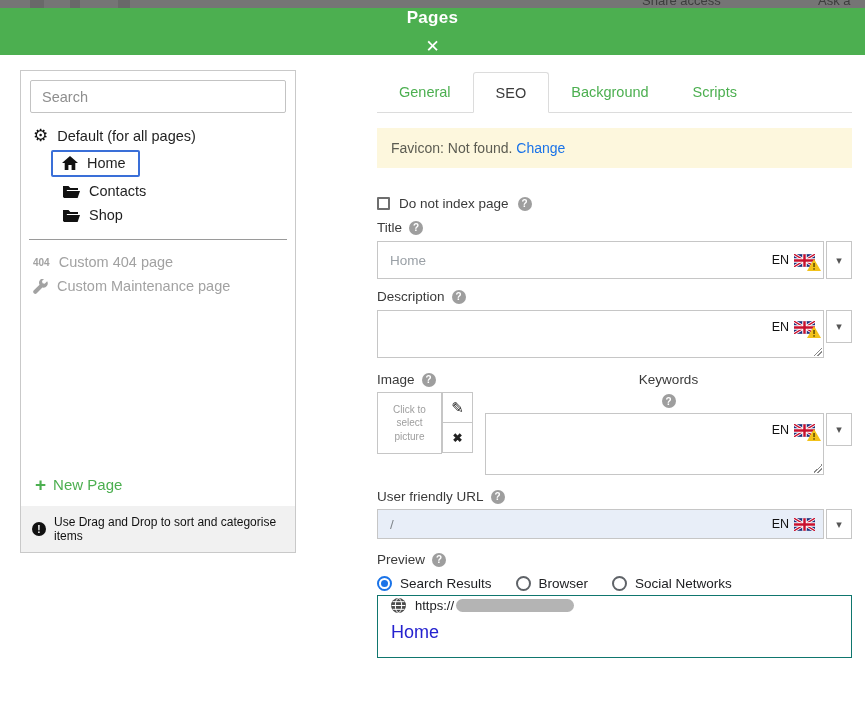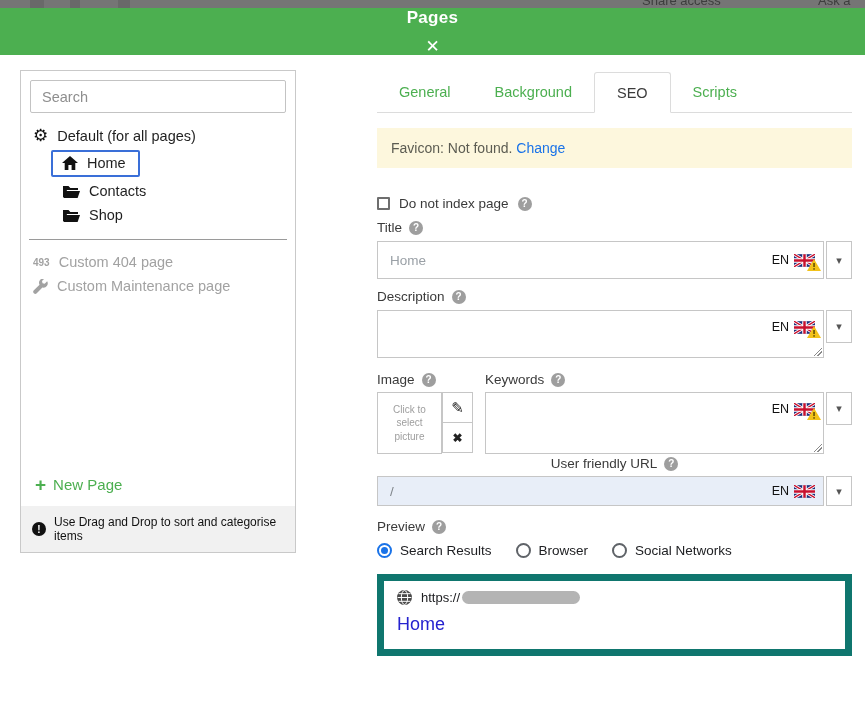--- a/index.html
+++ b/index.html
@@ -84,21 +84,21 @@
   .pencil-glyph { font-size:15px; }
   .x-glyph { font-size:12px; font-weight:bold; }
   .url-wrap { background:#e8eef8; }
   .url-wrap input { color:#80868b; }
   .radio-row { margin-top:9px; display:flex; align-items:center; gap:24px; font-size:13.5px; color:#202124; }
   .radio-opt { display:flex; align-items:center; gap:8px; cursor:pointer; }
   .radio { width:15px; height:15px; border-radius:50%; border:2px solid #5f6368; background:#fff;
            display:inline-flex; align-items:center; justify-content:center; }
   .radio.on { border-color:#1a73e8; }
   .radio.on::after { content:""; width:7px; height:7px; border-radius:50%; background:#1a73e8; }
-  .preview-box { margin-top:16px; border:7px solid #0f766e; padding:9px 13px 14px 13px; }
+  .preview-box { margin-top:4px; border:1px solid #0f766e; padding:2px 13px 14px 13px; }
   .preview-url-line { display:flex; align-items:center; gap:9px; }
   .preview-proto { font-size:13px; color:#202124; }
   .redact-pill { width:118px; height:13px; border-radius:7px; background:#b4b4b4; }
   .preview-title { margin-top:9px; font-size:18px; color:#2522cf; cursor:pointer; }
   
   .footer { position:absolute; right:3px; bottom:11px; display:flex; align-items:center; gap:16px; }
   .btn-close { width:110px; height:40px; background:#e0e0e0; border:none; color:#8c8c8c; font-weight:bold;
                font-size:14px; letter-spacing:.8px; cursor:pointer; font-family:inherit; }
   .apply-highlight { border:3px solid #df1f1f; }
   .btn-apply { width:111px; height:44px; background:#4caf50; border:none; color:#fff; font-weight:bold;
@@ -156,21 +156,21 @@
           <path d="M0 1 h5.5 l1.8 2 H15 v2 H4 L1.6 12 H0 Z" fill="#111"></path>
           <path d="M2.8 6 H17 L14.6 13 H0.4 Z" fill="#111"></path>
         </svg>
     </span>
     <span>Shop</span>
   </div>
 
   <div class="divider"></div>
 
   <div class="tree-row muted">
-    <span class="icon-404">493</span>
+    <span class="icon-404">404</span>
     <span>Custom 404 page</span>
   </div>
 
   <div class="tree-row muted">
     <span>
       <svg width="15" height="15" viewBox="0 0 14 14">
           <path d="M13.2 2.1 L10.9 4.4 L8.9 3.9 L8.4 1.9 L10.7 -0.4 A4 4 0 0 0 6.1 5.3 L0.8 10.6 A1.9 1.9 0 1 0 3.5 13.3 L8.8 8 A4 4 0 0 0 13.2 2.1 Z" fill="#a2a2a2"></path>
         </svg>
     </span>
     <span>Custom Maintenance page</span>
@@ -186,22 +186,22 @@
   <div class="hint">
     <span class="info-icon">!</span>
     <span>Use Drag and Drop to sort and categorise items</span>
   </div>
 </div>
 
 <div class="content">
 
   <div class="tabbar">
     <div class="tab">General</div>
+    <div class="tab active">SEO</div>
     <div class="tab">Background</div>
-    <div class="tab active">SEO</div>
     <div class="tab">Scripts</div>
   </div>
 
   <div class="notice">
     <span>Favicon: Not found.</span>
     <a>Change</a>
   </div>
 
   <div class="chk-row">
     <span class="checkbox"></span>
@@ -286,21 +286,21 @@
           <div class="sq-btn">
             <span class="pencil-glyph">✎</span>
           </div>
           <div class="sq-btn">
             <span class="x-glyph">✖</span>
           </div>
         </div>
       </div>
     </div>
     <div class="kw-col">
-      <div class="fld-label" style="margin-top:0;">
+      <div class="fld-label" style="margin-top:0;flex-direction:column;">
         <span>Keywords</span>
         <span class="q-icon">?</span>
       </div>
       <div class="field-row" style="margin-top:5px;">
         <div class="input-wrap h62">
           <input style="height: 20px;">
           <span class="lang">
             <span class="lang-code">EN</span>
             <span class="flag-wrap">
               <svg width="21" height="13" viewBox="0 0 60 36">
@@ -321,21 +321,21 @@
           </span>
           <span class="resize-handle"></span>
         </div>
         <div class="dd-btn" style="height:33px;">
           <span>▾</span>
         </div>
       </div>
     </div>
   </div>
 
-  <div class="fld-label" style="margin-top:2px;justify-content:center;">
+  <div class="fld-label" style="margin-top:14px;">
     <span>User friendly URL</span>
     <span class="q-icon">?</span>
   </div>
   <div class="field-row" style="margin-top:5px;">
     <div class="input-wrap url-wrap h30">
       <input value="/" style="">
       <span class="lang">
         <span class="lang-code">EN</span>
         <span class="flag-wrap">
           <svg width="21" height="13" viewBox="0 0 60 36">

